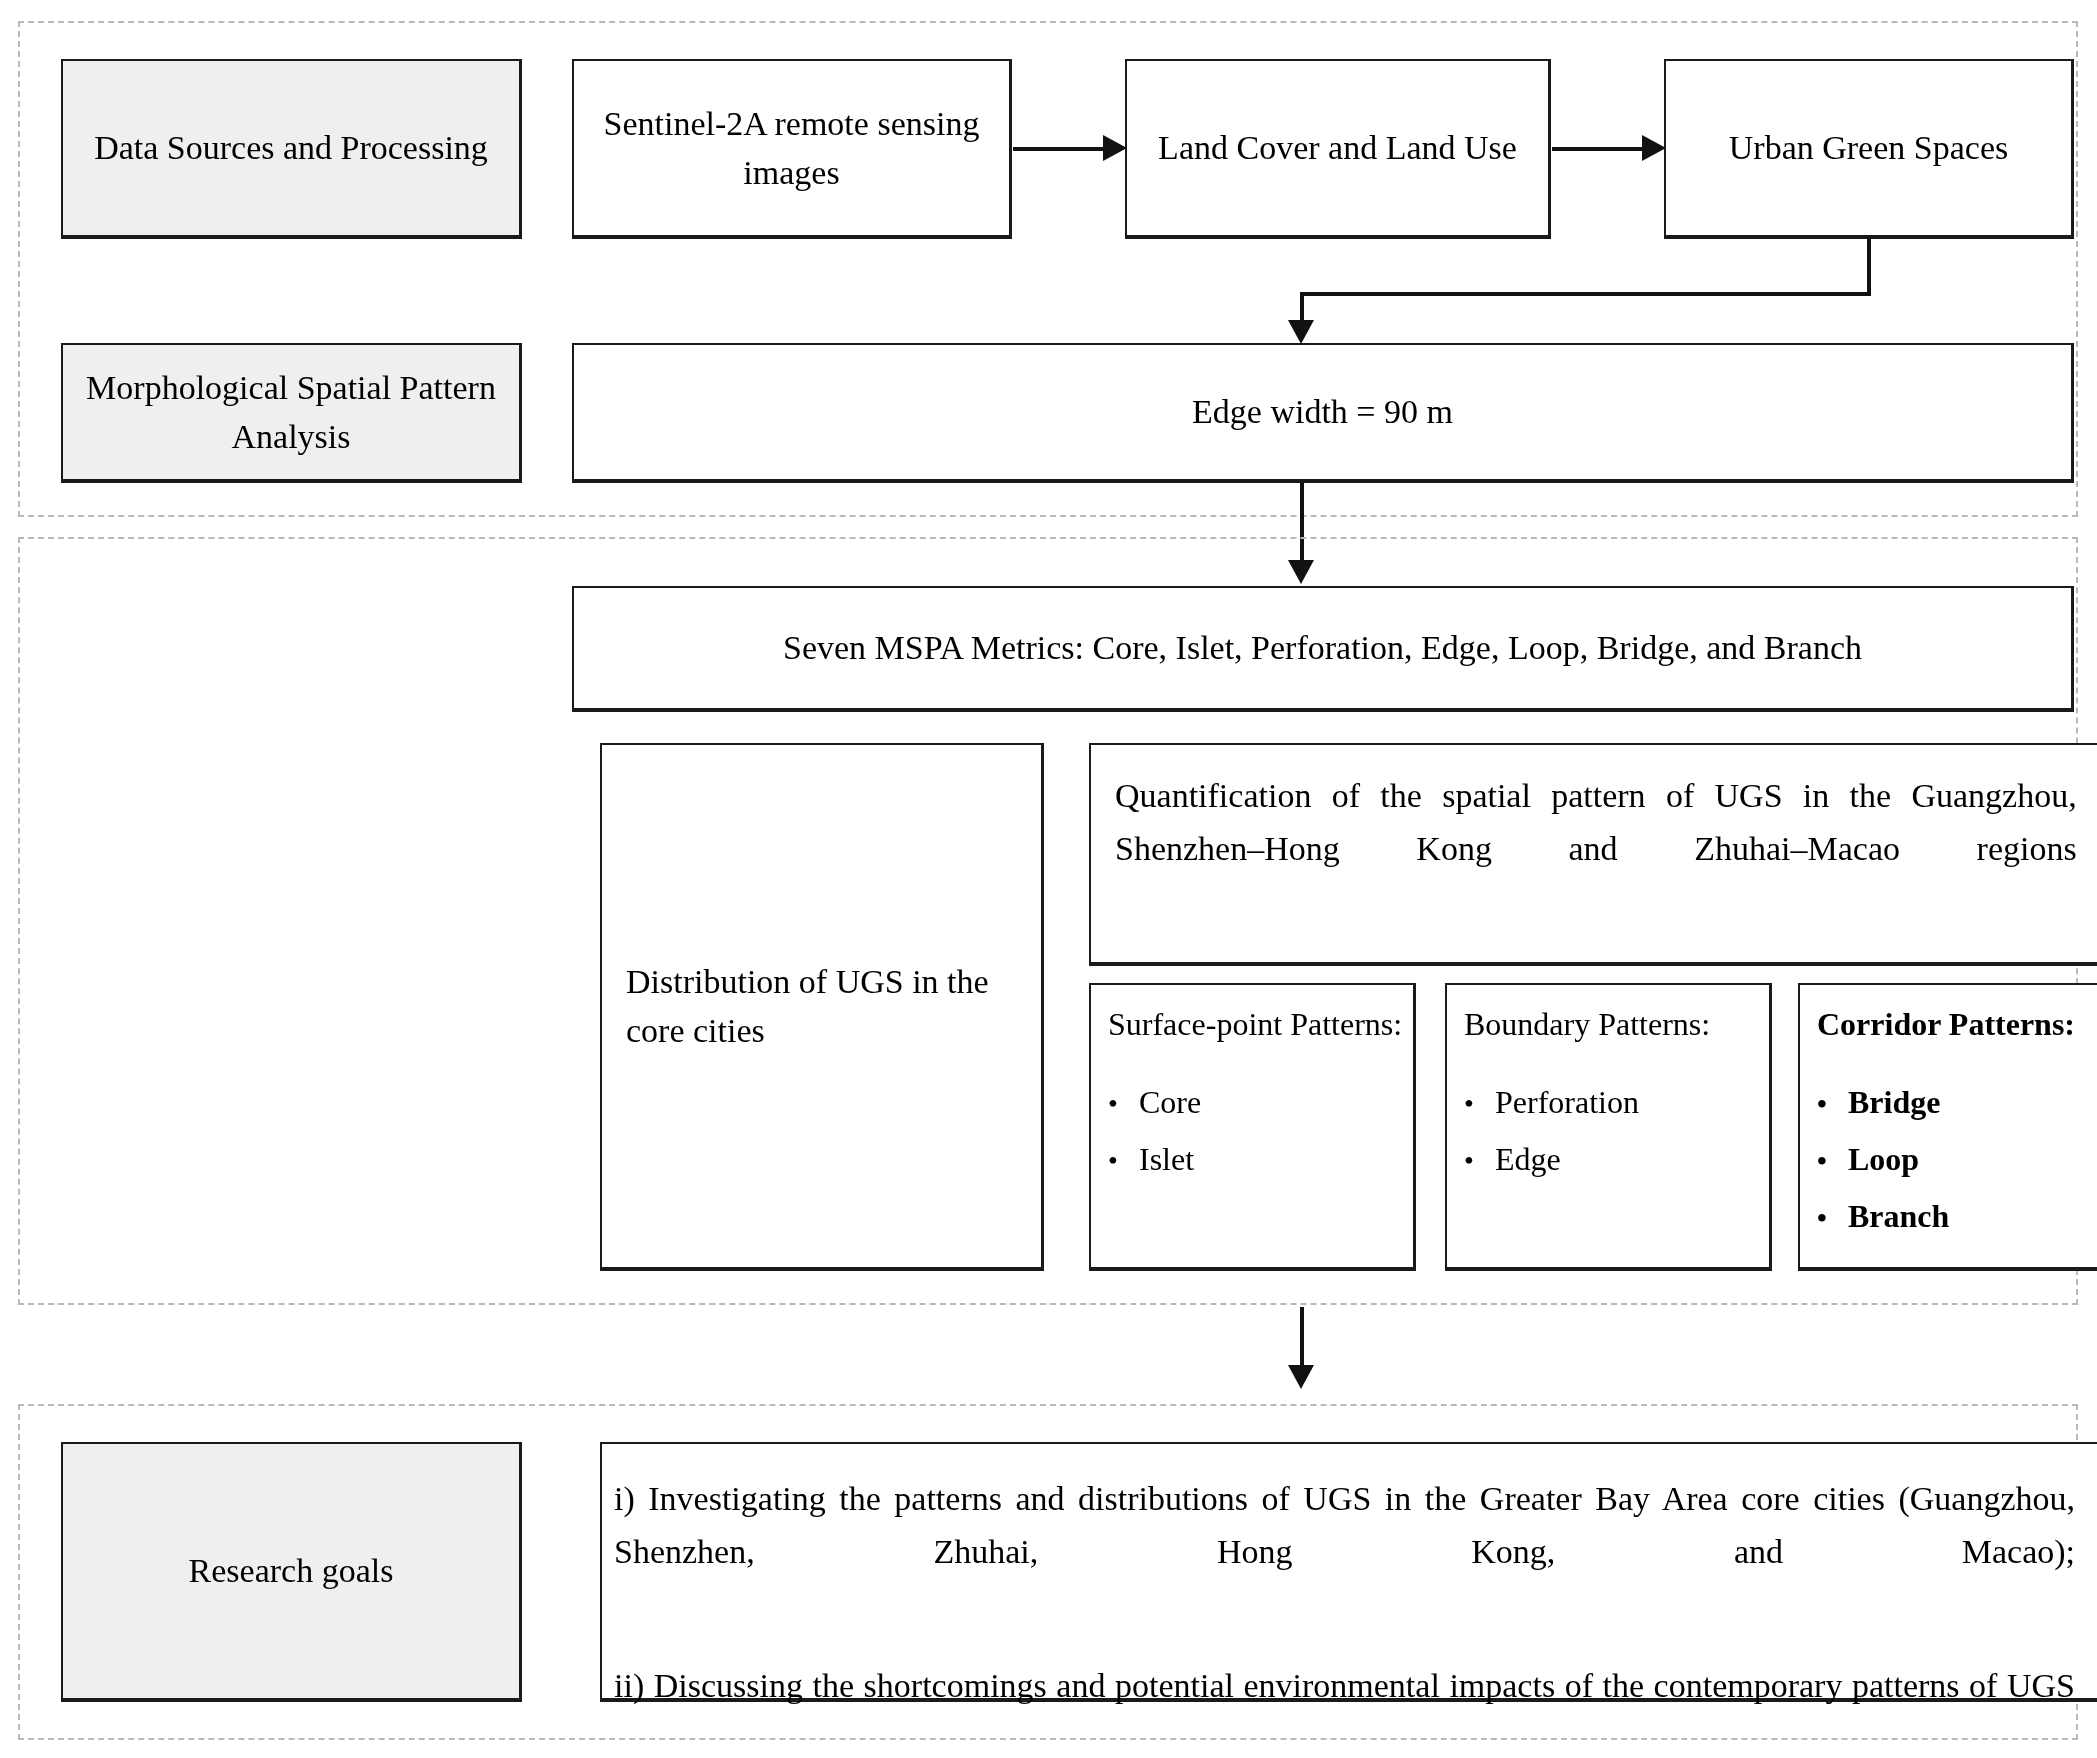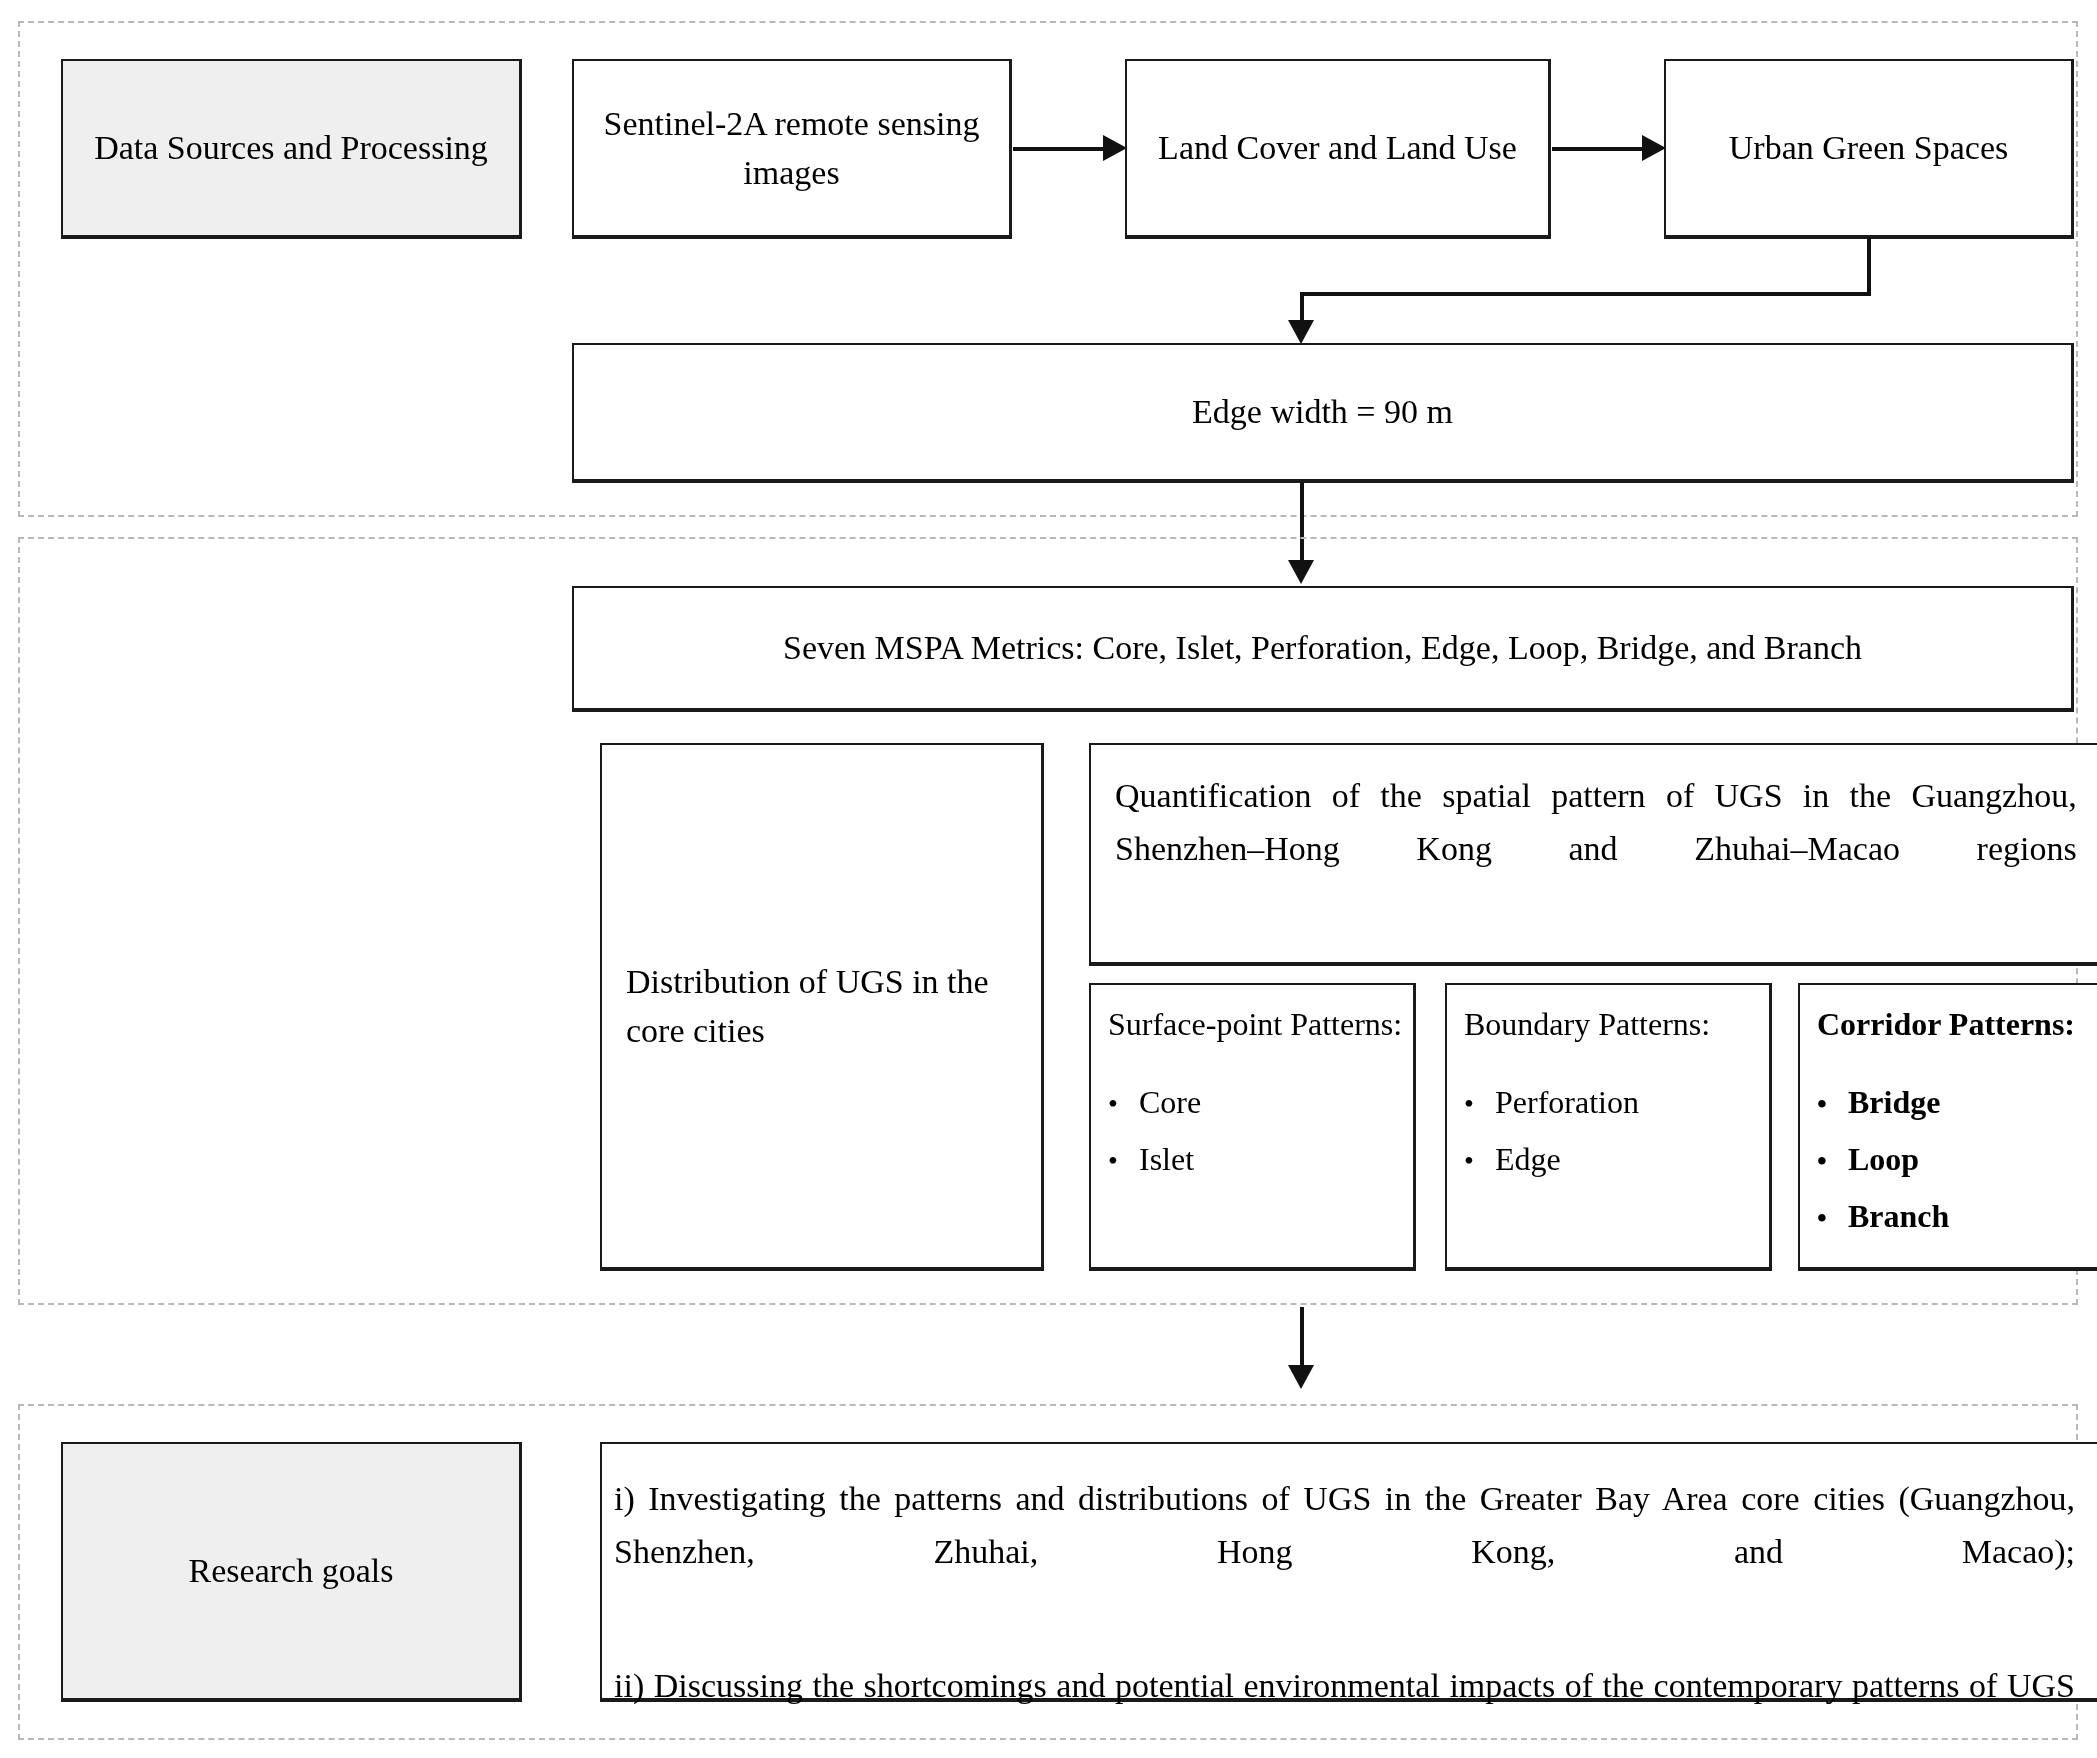--- a/index.html
+++ b/index.html
@@ -150,20 +150,23 @@
 
   <div class="box" style="left:1664px; top:59px; width:410px; height:180px;">
     <span class="label fs-48">Urban Green Spaces</span>
   </div>
 
   <div class="vline" style="left:1867px; top:237px; height:56px;"></div>
   <div class="hline" style="left:1300px; top:292px; width:571px;"></div>
   <div class="vline" style="left:1300px; top:292px; height:32px;"></div>
   <div class="arrow-down" style="left:1288px; top:320px;"></div>
 
+  <div class="box shaded" style="left:61px; top:343px; width:461px; height:140px;">
+    <span class="label fs-48">Morphological Spatial Pattern Analysis</span>
+  </div>
 
   <div class="box" style="left:572px; top:343px; width:1502px; height:140px;">
     <span class="label fs-48">Edge width = 90 m</span>
   </div>
 
   <div class="vline" style="left:1300px; top:482px; height:85px;"></div>
   <div class="arrow-down" style="left:1288px; top:560px;"></div>
 
   <div class="group" style="left:18px; top:537px; width:2060px; height:768px;"></div>
 

